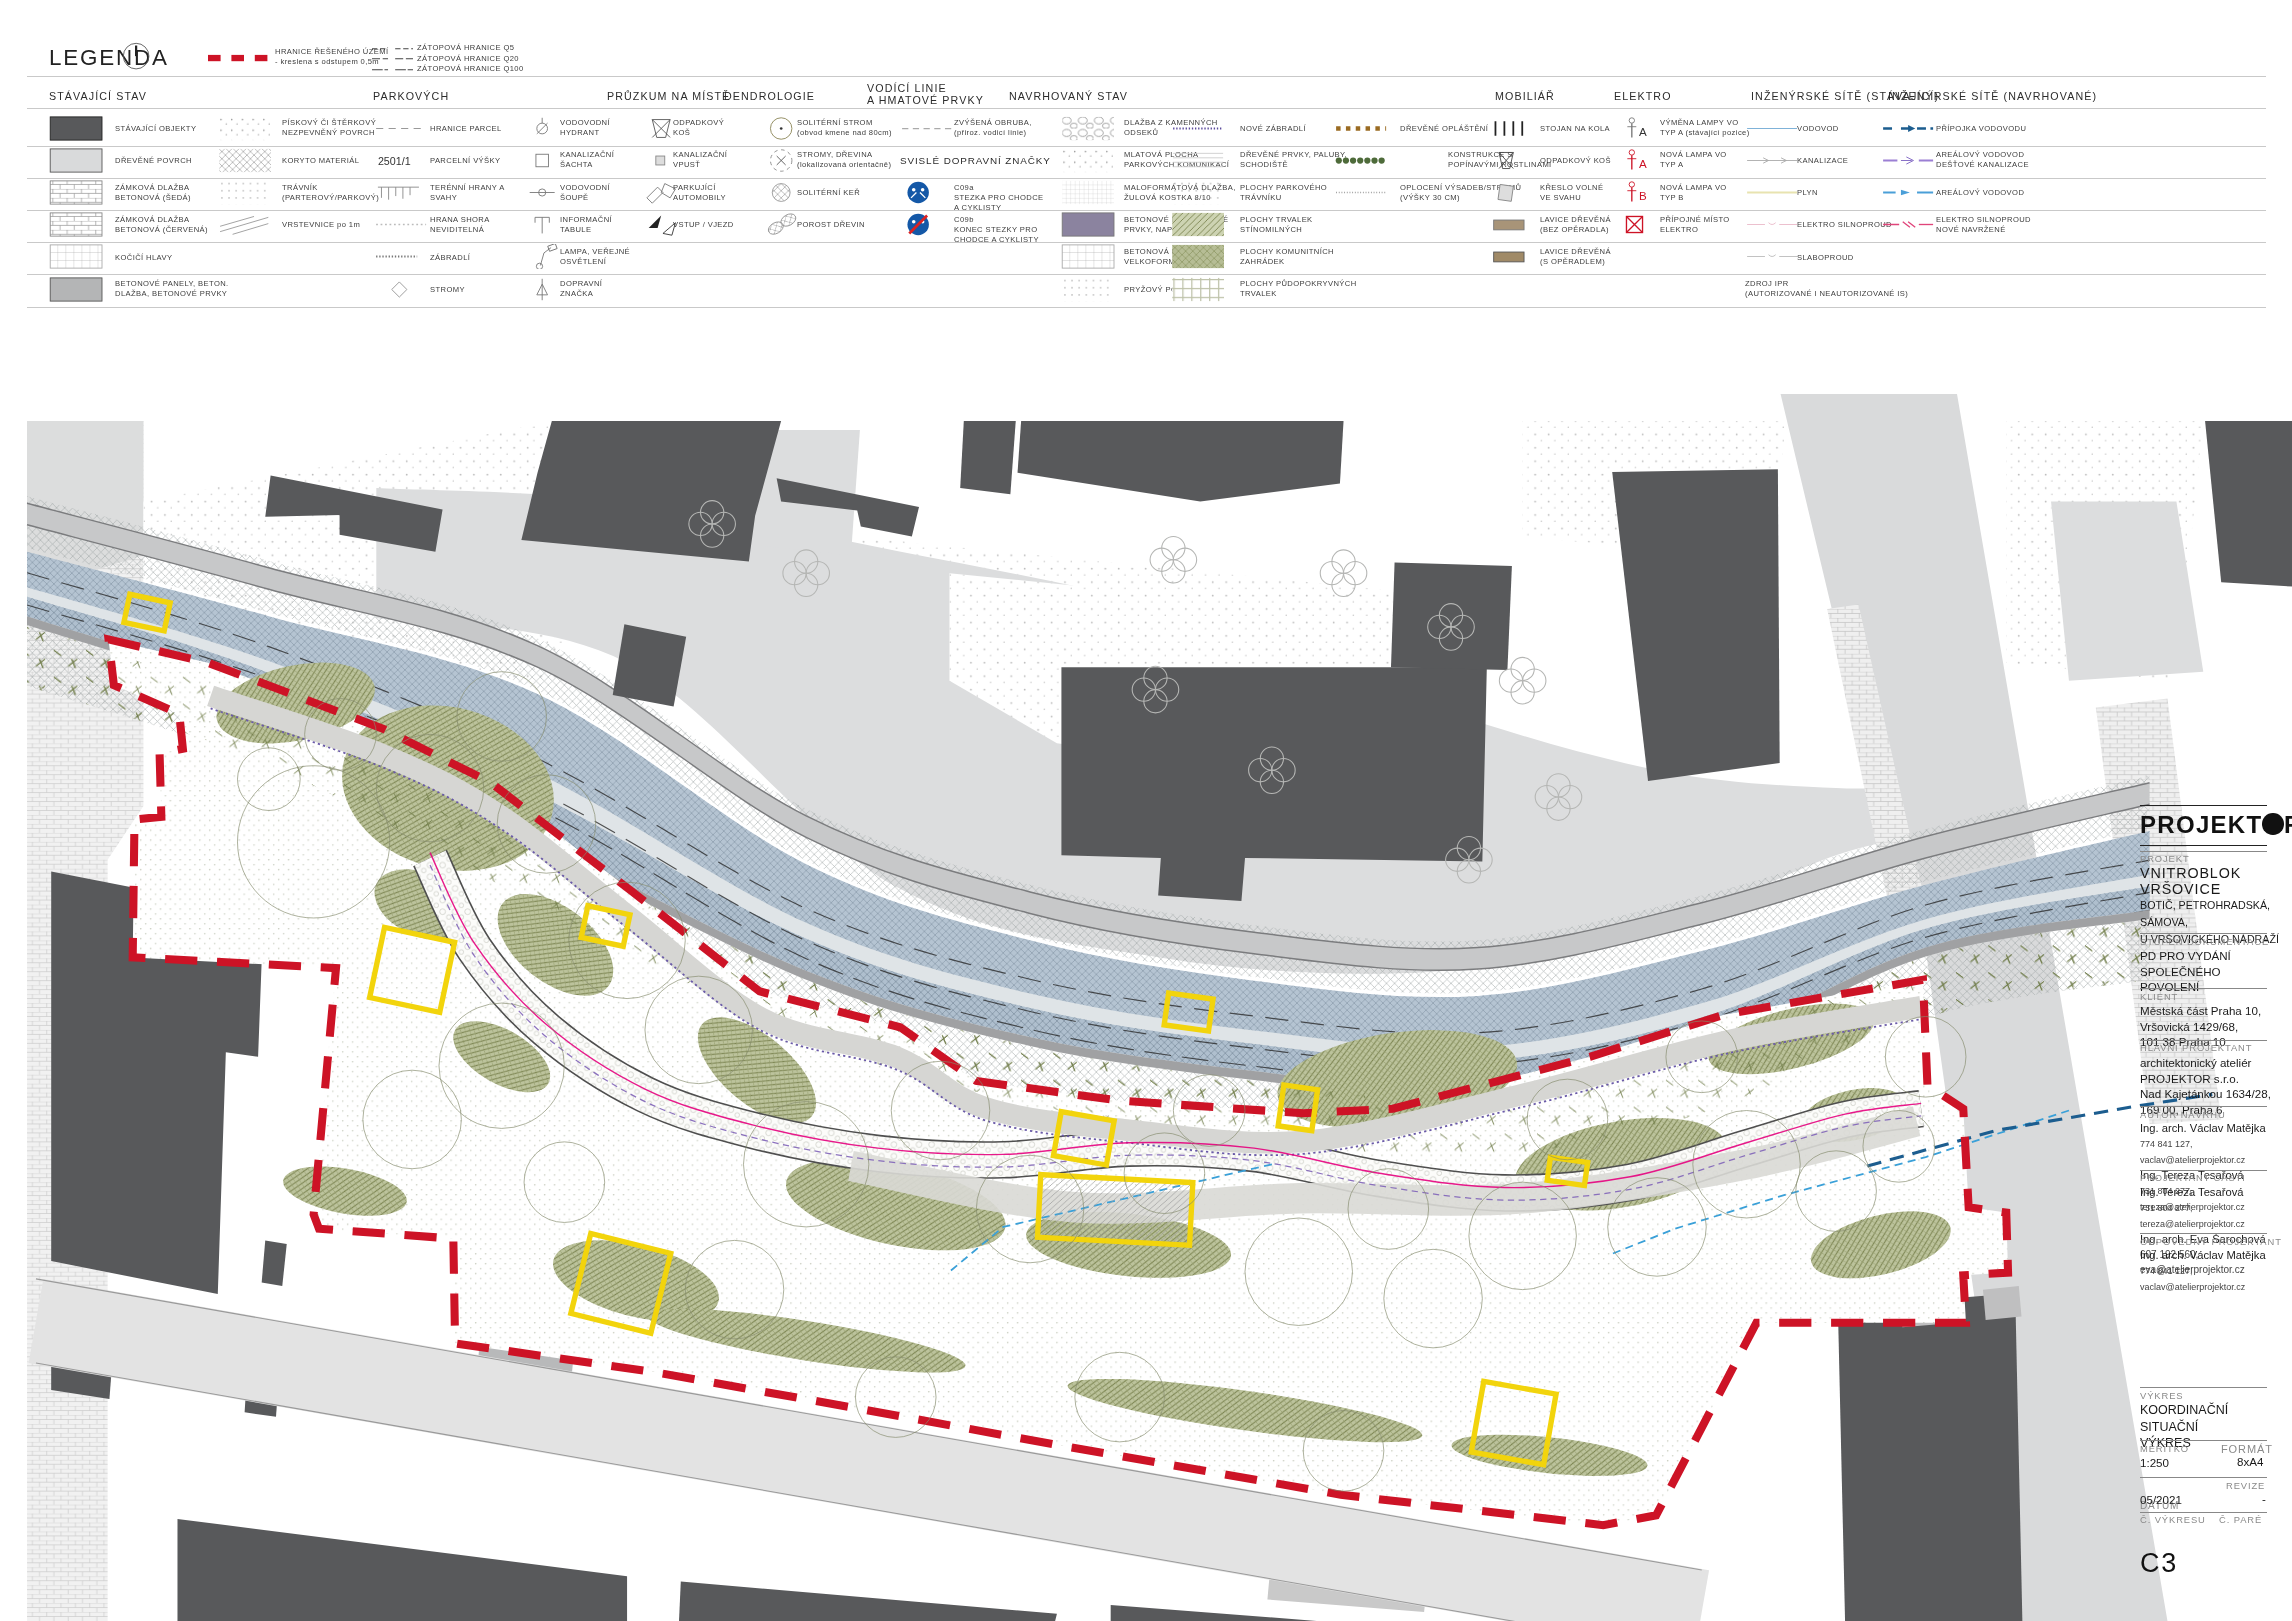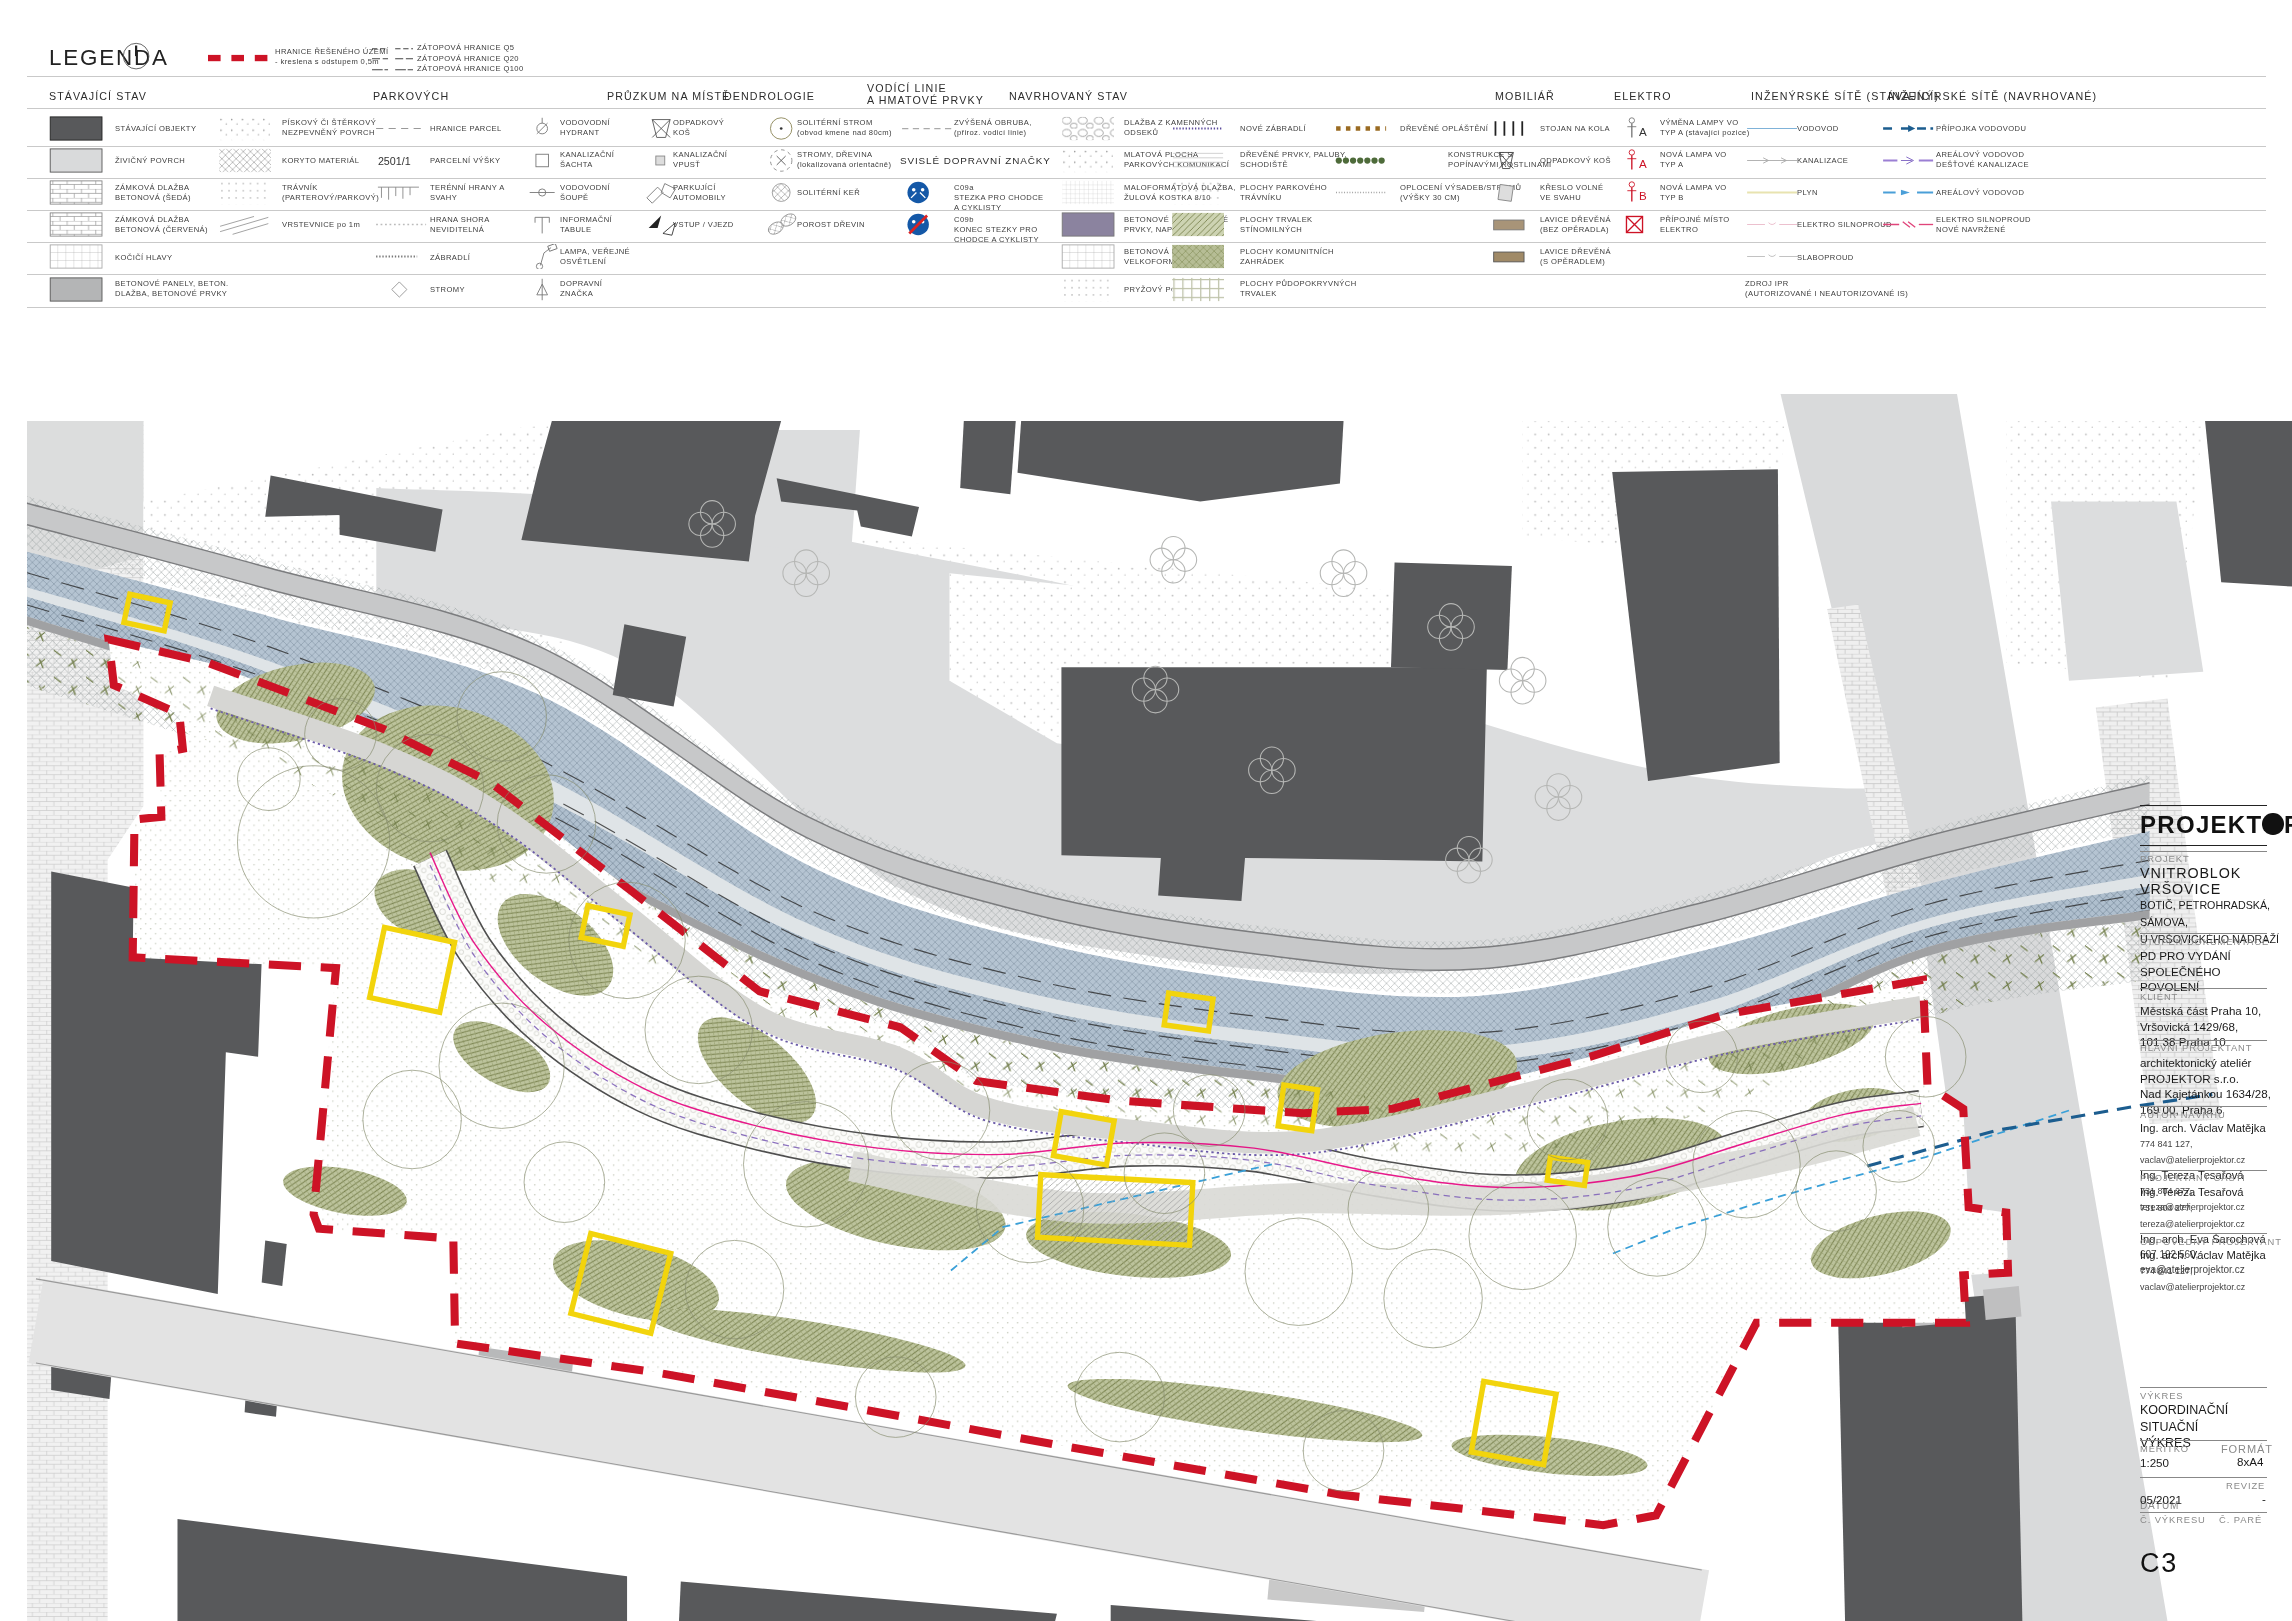--- a/index.html
+++ b/index.html
@@ -306,21 +306,21 @@
       </pattern>
 </defs>
   </svg>
 <svg class="abs" style="left:49px;top:116px" width="56" height="25" viewBox="0 0 62 28">
     <rect x="1" y="1" width="58" height="26" fill="#58595b" stroke="#222" stroke-width="1"></rect>
   </svg>
 <div class="abs lg" style="left:115px;top:124px">STÁVAJÍCÍ OBJEKTY</div>
 <svg class="abs" style="left:49px;top:148px" width="56" height="25" viewBox="0 0 62 28">
     <rect x="1" y="1" width="58" height="26" fill="#d9dadb" stroke="#555" stroke-width="1"></rect>
   </svg>
-<div class="abs lg" style="left:115px;top:156px">ŽIVIČNÝ POVRCH</div>
+<div class="abs lg" style="left:115px;top:156px">DŘEVĚNÉ POVRCH</div>
 <svg class="abs" style="left:49px;top:180px" width="56" height="25" viewBox="0 0 62 28">
     <rect x="1" y="1" width="58" height="26" fill="url(#lbrk)" stroke="#888"></rect>
   </svg>
 <div class="abs lg" style="left:115px;top:183px">ZÁMKOVÁ DLAŽBA<br>BETONOVÁ (ŠEDÁ)</div>
 <svg class="abs" style="left:49px;top:212px" width="56" height="25" viewBox="0 0 62 28">
     <rect x="1" y="1" width="58" height="26" fill="url(#lbrk)" stroke="#888"></rect>
   </svg>
 <div class="abs lg" style="left:115px;top:215px">ZÁMKOVÁ DLAŽBA<br>BETONOVÁ (ČERVENÁ)</div>
 <svg class="abs" style="left:49px;top:244px" width="56" height="25" viewBox="0 0 62 28">
     <rect x="1" y="1" width="58" height="26" fill="url(#lgrid)" stroke="#aaa"></rect>

